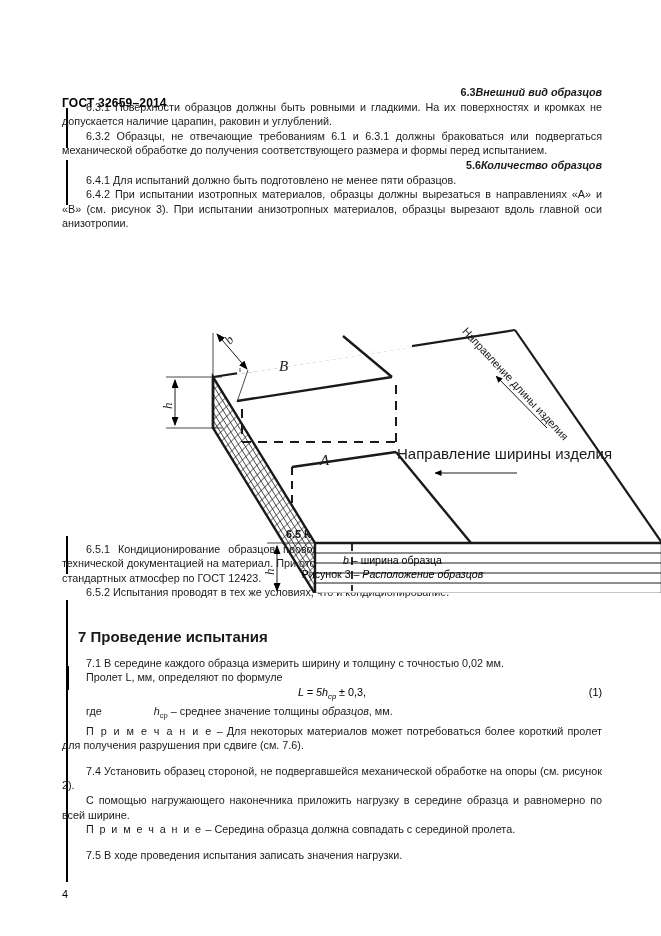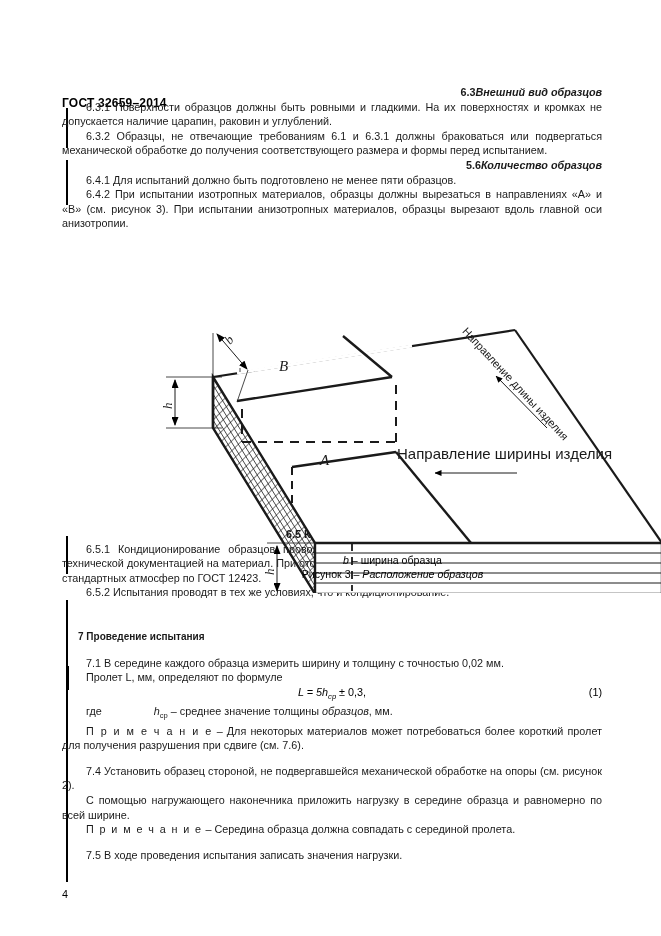--- a/index.html
+++ b/index.html
@@ -46,21 +46,21 @@
   p.indent { text-indent: 24px; }
   .b-i { font-weight: bold; font-style: italic; }
   .bold { font-weight: bold; }
   .ital { font-style: italic; }
   .sec-head {
     font-weight: bold;
     text-indent: 24px;
     text-align: right;
   }
   .big-head {
-    font-size: 10px;
+    font-size: 15px;
     font-weight: bold;
     text-indent: 16px;
     text-align: left;
     margin-top: 14px;
   }
   .gap-m { height: 11px; }
   .gap-l { height: 16px; }
   .formula-row {
     position: relative;
     text-align: center;

